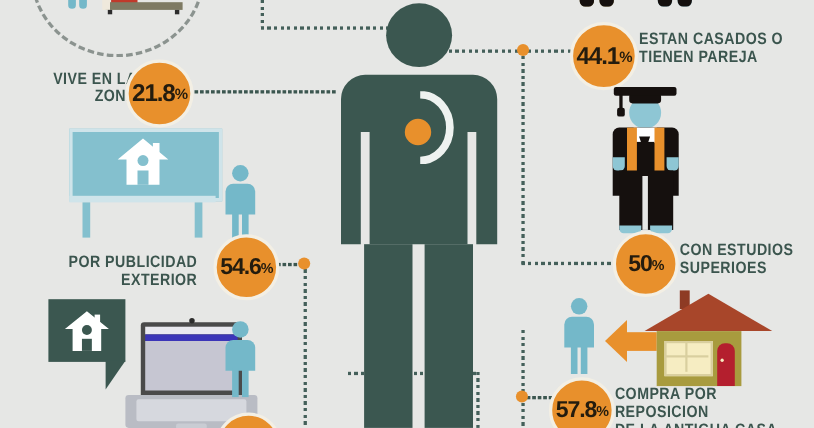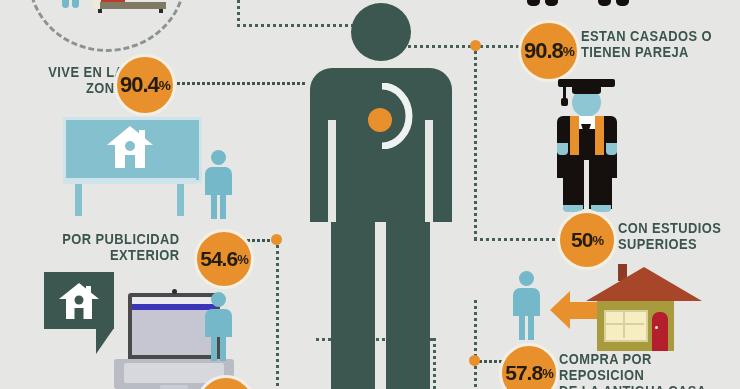--- a/index.html
+++ b/index.html
@@ -165,21 +165,21 @@
   <div>
     <div class="leg blue" style="left:62px;top:-12px;width:7px;height:20px;"></div>
     <div class="leg blue" style="left:72px;top:-12px;width:7px;height:20px;"></div>
   </div>
 
   <div class="label" style="left:22px;top:64px;width:110px;font-size:15px;text-align:right;">
     <div>VIVE EN LA</div>
     <div>ZONA</div>
   </div>
   <div class="bubble" style="left:114px;top:54px;width:56px;height:56px;font-size:22px;">
-    <span>90.4</span>
+    <span>21.8</span>
       <span class="pct">%</span>
   </div>
 
   <div>
     <div class="billboard" style="left:63px;top:117px;width:133px;height:60px;"></div>
     <div class="bb-strip" style="left:63px;top:178px;width:133px;height:6px;"></div>
     <div class="bb-leg" style="left:75px;top:184px;width:7px;height:32px;"></div>
     <div class="bb-leg" style="left:177px;top:184px;width:7px;height:32px;"></div>
     <svg class="abs" style="left:106px;top:124px;" width="48" height="46" viewBox="0 0 48 46">
       <path d="M24 2 L47 21 L39 21 L39 44 L9 44 L9 21 L1 21 Z" fill="#ffffff"></path>
@@ -192,21 +192,21 @@
   <div class="mini-person">
     <div class="mini-head" style="left:211px;top:150px;width:15px;height:15px;"></div>
     <div class="mini-body" style="left:205px;top:167px;width:27px;height:28px;border-radius:7px 7px 0 0;"></div>
     <div class="mini-body" style="left:211px;top:193px;width:6px;height:26px;"></div>
     <div class="mini-body" style="left:220px;top:193px;width:6px;height:26px;"></div>
   </div>
 
   <div class="label" style="left:12px;top:231px;width:180px;font-size:15px;text-align:right;">
     <div>POR PUBLICIDAD EXTERIOR</div>
   </div>
-  <div class="bubble" style="left:194px;top:229px;width:54px;height:54px;font-size:21px;text-align:right;">
+  <div class="bubble" style="left:194px;top:213px;width:54px;height:54px;font-size:21px;text-align:right;">
     <span>54.6</span>
       <span class="pct">%</span>
   </div>
 
   <div>
     <div class="bubble-box" style="left:44px;top:272px;width:70px;height:57px;"></div>
     <div class="bubble-tail" style="left:96px;top:328px;"></div>
     <svg class="abs" style="left:58px;top:281px;" width="42" height="40" viewBox="0 0 42 40">
       <path d="M21 2 L41 18 L34 18 L34 38 L8 38 L8 18 L1 18 Z" fill="#ffffff"></path>
       <rect x="28" y="5" width="5" height="8" fill="#ffffff"></rect>
@@ -253,21 +253,21 @@
     <div class="abs" style="left:527px;top:-2px;width:13px;height:8px;background:#15100e;border-radius:0 0 5px 5px;"></div>
     <div class="leg" style="left:545px;top:-22px;width:13px;height:28px;background:#7a6a35;"></div>
     <div class="abs" style="left:545px;top:-2px;width:13px;height:8px;background:#15100e;border-radius:0 0 5px 5px;"></div>
     <div class="leg" style="left:598px;top:-22px;width:13px;height:28px;background:#8ec6d4;"></div>
     <div class="abs" style="left:598px;top:-2px;width:13px;height:8px;background:#15100e;border-radius:0 0 5px 5px;"></div>
     <div class="leg" style="left:616px;top:-22px;width:13px;height:28px;background:#8ec6d4;"></div>
     <div class="abs" style="left:616px;top:-2px;width:13px;height:8px;background:#15100e;border-radius:0 0 5px 5px;"></div>
   </div>
 
   <div class="bubble" style="left:518px;top:20px;width:56px;height:56px;font-size:22px;">
-    <span>90.8</span>
+    <span>44.1</span>
       <span class="pct">%</span>
   </div>
   <div class="label" style="left:581px;top:28px;width:170px;font-size:15px;text-align:left;transform-origin:left center;">
     <div>ESTAN CASADOS O</div>
     <div>TIENEN PAREJA</div>
   </div>
 
   <div class="gr">
     <div class="gr-head" style="left:572px;top:88px;width:29px;height:29px;"></div>
     <div class="gr-capband" style="left:572px;top:85px;width:29px;height:9px;"></div>

